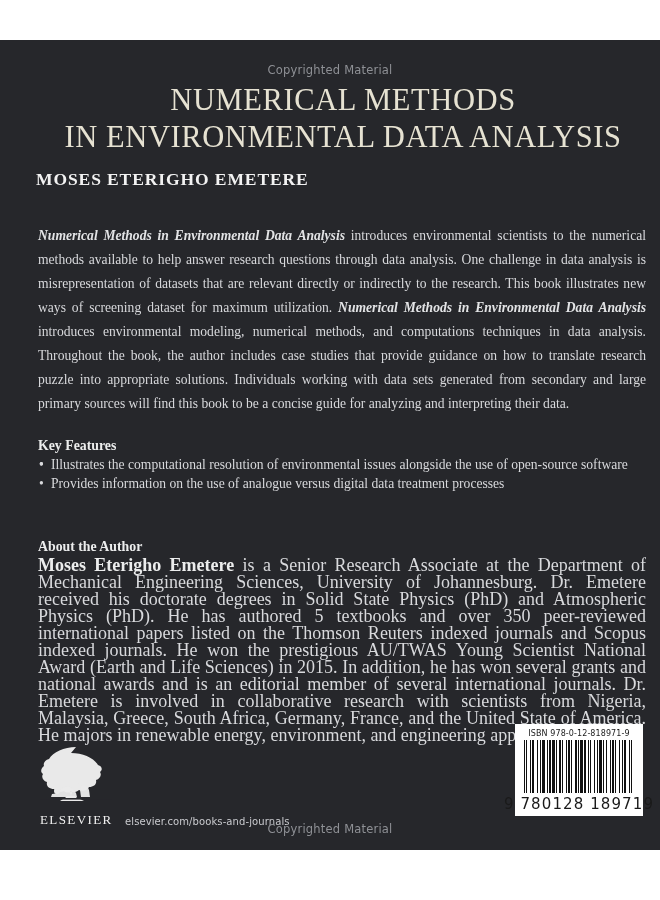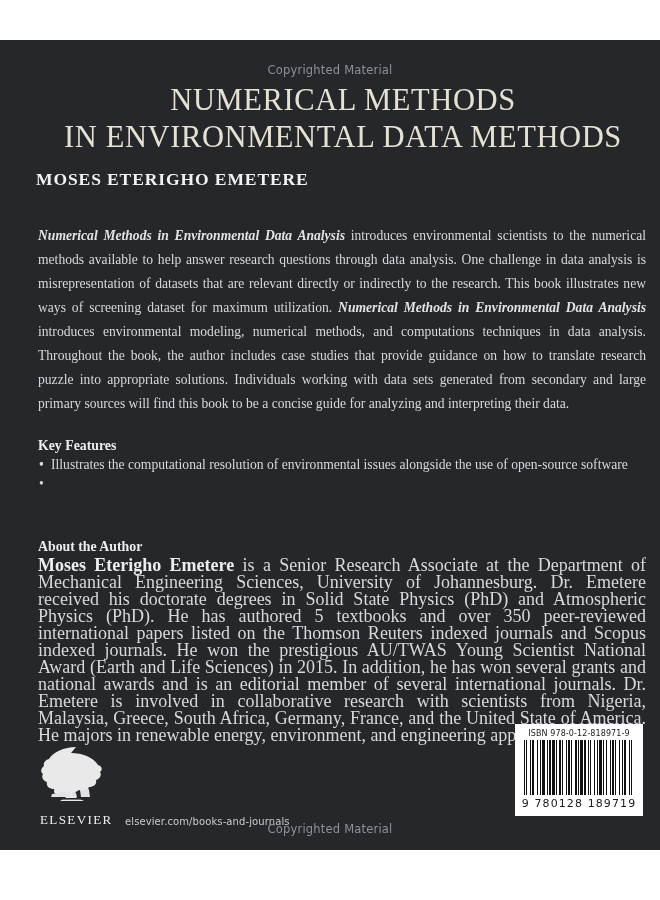--- a/index.html
+++ b/index.html
@@ -193,54 +193,55 @@
     gap: 0;
   }
   #barcode-bars i {
     display: block;
     background: #101010;
     height: 100%;
   }
   #barcode-digits {
     color: #1a1a1a;
     font-family: "DejaVu Sans", sans-serif;
-    font-size: 11px;
+    font-size: 15px;
     letter-spacing: 1.1px;
     margin-top: 2px;
     white-space: nowrap;
   }
 </style>
 </head>
 <body>
 
 <div id="cover">
 
   <div class="copyright-band" id="copyright-top">Copyrighted Material</div>
 
   <div id="title-block">
     <div class="title-line">NUMERICAL METHODS</div>
-    <div class="title-line">IN ENVIRONMENTAL DATA METHODS</div>
+    <div class="title-line">IN ENVIRONMENTAL DATA ANALYSIS</div>
     <div id="author-name">MOSES ETERIGHO EMETERE</div>
   </div>
 
   <div id="body-text">
     <p class="para"><em>Numerical Methods in Environmental Data Analysis</em><span> introduces environmental scientists to the numerical methods available to help answer research questions through data analysis. One challenge in data analysis is misrepresentation of datasets that are relevant directly or indirectly to the research. This book illustrates new ways of screening dataset for maximum utilization. </span><em>Numerical Methods in Environmental Data Analysis</em><span> introduces environmental modeling, numerical methods, and computations techniques in data analysis. Throughout the book, the author includes case studies that provide guidance on how to translate research puzzle into appropriate solutions. Individuals working with data sets generated from secondary and large primary sources will find this book to be a concise guide for analyzing and interpreting their data.</span></p>
   </div>
 
   <div id="key-features">
     <p class="section-heading">Key Features</p>
     <p class="feature-item">
       <span class="bullet">•</span>
     </p>
     <p class="feature-item">
       <span class="bullet">•</span>
       <span>Illustrates the computational resolution of environmental issues alongside the use of open-source software</span>
     </p>
     <p class="feature-item">
       <span class="bullet">•</span>
+      <span>Provides information on the use of analogue versus digital data treatment processes</span>
     </p>
   </div>
 
   <div id="about-author">
     <p class="section-heading">About the Author</p>
     <p id="author-bio"><span class="lead">Moses Eterigho Emetere</span><span> is a Senior Research Associate at the Department of Mechanical Engineering Sciences, University of Johannesburg. Dr. Emetere received his doctorate degrees in Solid State Physics (PhD) and Atmospheric Physics (PhD). He has authored 5 textbooks and over 350 peer-reviewed international papers listed on the Thomson Reuters indexed journals and Scopus indexed journals. He won the prestigious AU/TWAS Young Scientist National Award (Earth and Life Sciences) in 2015. In addition, he has won several grants and national awards and is an editorial member of several international journals. Dr. Emetere is involved in collaborative research with scientists from Nigeria, Malaysia, Greece, South Africa, Germany, France, and the United State of America. He majors in renewable energy, environment, and engineering applications.</span></p>
   </div>
 
   <div id="elsevier-block">
     <div id="elsevier-logo">

